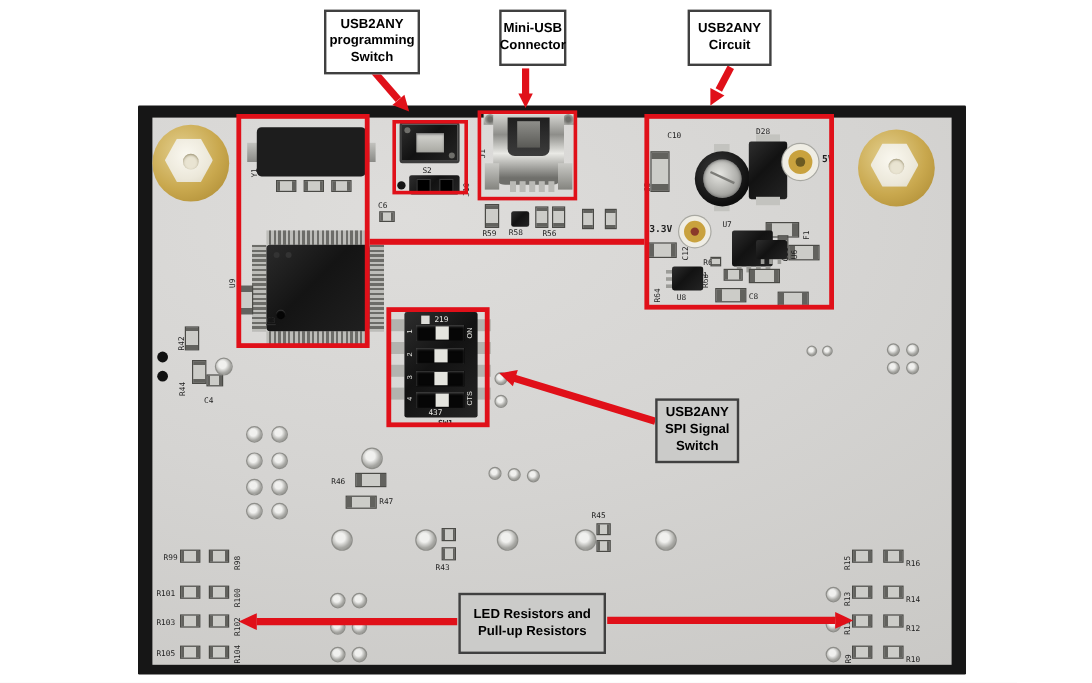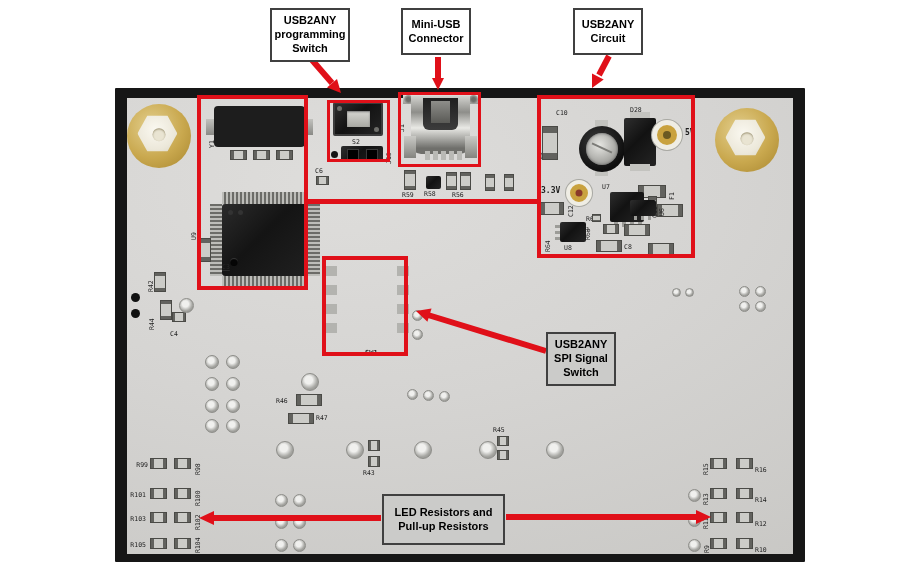--- a/index.html
+++ b/index.html
@@ -197,20 +197,43 @@
   <div class="res" style="left:648px;top:243px;width:26px;height:12px;"></div>
 
   <div class="abs" style="left:325px;top:266px;width:12px;height:10px;background:#b3b3af;"></div>
   <div class="abs" style="left:325px;top:285px;width:12px;height:10px;background:#b3b3af;"></div>
   <div class="abs" style="left:325px;top:304px;width:12px;height:10px;background:#b3b3af;"></div>
   <div class="abs" style="left:325px;top:323px;width:12px;height:10px;background:#b3b3af;"></div>
   <div class="abs" style="left:397px;top:266px;width:12px;height:10px;background:#b3b3af;"></div>
   <div class="abs" style="left:397px;top:285px;width:12px;height:10px;background:#b3b3af;"></div>
   <div class="abs" style="left:397px;top:304px;width:12px;height:10px;background:#b3b3af;"></div>
   <div class="abs" style="left:397px;top:323px;width:12px;height:10px;background:#b3b3af;"></div>
+  <div class="blackpart" style="left:337px;top:260px;width:61px;height:88px;border-radius:2px;">
+    <div class="abs" style="left:14px;top:3px;width:7px;height:7px;background:#dcdcd8;"></div>
+    <div class="abs whitetxt" style="left:25px;top:2px;font-family:'DejaVu Sans Mono',monospace;font-size:6.5px;">219</div>
+    <div class="abs whitetxt" style="left:52px;top:22px;font-size:6px;transform:rotate(-90deg);transform-origin:0 0;">ON</div>
+    <div class="abs whitetxt" style="left:52px;top:78px;font-size:6px;transform:rotate(-90deg);transform-origin:0 0;">CTS</div>
+    <div class="abs whitetxt" style="left:2px;top:18px;font-size:6px;transform:rotate(-90deg);transform-origin:0 0;">1</div>
+    <div class="abs whitetxt" style="left:2px;top:37px;font-size:6px;transform:rotate(-90deg);transform-origin:0 0;">2</div>
+    <div class="abs whitetxt" style="left:2px;top:56px;font-size:6px;transform:rotate(-90deg);transform-origin:0 0;">3</div>
+    <div class="abs whitetxt" style="left:2px;top:74px;font-size:6px;transform:rotate(-90deg);transform-origin:0 0;">4</div>
+    <div class="abs" style="left:10px;top:11px;width:40px;height:13px;background:#060606;box-shadow:inset 0 1px 2px #444;">
+        <div class="abs" style="left:16px;top:1px;width:11px;height:11px;background:#e4e4de;"></div>
+      </div>
+    <div class="abs" style="left:10px;top:30px;width:40px;height:13px;background:#060606;box-shadow:inset 0 1px 2px #444;">
+        <div class="abs" style="left:15px;top:1px;width:11px;height:11px;background:#e4e4de;"></div>
+      </div>
+    <div class="abs" style="left:10px;top:49px;width:40px;height:13px;background:#060606;box-shadow:inset 0 1px 2px #444;">
+        <div class="abs" style="left:15px;top:1px;width:11px;height:11px;background:#e4e4de;"></div>
+      </div>
+    <div class="abs" style="left:10px;top:67px;width:40px;height:13px;background:#060606;box-shadow:inset 0 1px 2px #444;">
+        <div class="abs" style="left:16px;top:1px;width:11px;height:11px;background:#e4e4de;"></div>
+      </div>
+    <div class="abs whitetxt" style="left:20px;top:80px;font-family:'DejaVu Sans Mono',monospace;font-size:6.5px;">437</div>
+  </div>
   <div class="sk" style="left:365px;top:349px;font-weight:bold;font-size:7px;">SW1</div>
 
   <div class="abs" style="left:131px;top:293px;width:9px;height:9px;border-radius:50%;background:#111;"></div>
   <div class="abs" style="left:131px;top:309px;width:9px;height:9px;border-radius:50%;background:#111;"></div>
   <div class="res v" style="left:154px;top:272px;width:12px;height:20px;"></div>
   <div class="sk rot" style="left:147px;top:292px;">R42</div>
   <div class="res v" style="left:160px;top:300px;width:12px;height:20px;"></div>
   <div class="sk rot" style="left:148px;top:330px;">R44</div>
   <div class="res" style="left:172px;top:312px;width:14px;height:10px;"></div>
   <div class="sk" style="left:170px;top:330px;">C4</div>
@@ -338,21 +361,21 @@
       <line x1="506" y1="517" x2="696" y2="517" stroke="#e01019" stroke-width="6"></line>
       <polygon points="711,517 696,510 696,524" fill="#e01019"></polygon>
     </g>
   </svg>
 
   <div class="callout" style="left:270px;top:8px;width:80px;height:54px;">
     <div>USB2ANY</div>
     <div>programming</div>
     <div>Switch</div>
   </div>
-  <div class="callout" style="left:401px;top:8px;width:70px;height:47px;">
+  <div class="callout" style="left:416px;top:8px;width:56px;height:47px;">
     <div>Mini-USB</div>
     <div>Connector</div>
   </div>
   <div class="callout" style="left:573px;top:8px;width:70px;height:47px;">
     <div>USB2ANY</div>
     <div>Circuit</div>
   </div>
   <div class="callout onboard" style="left:546px;top:332px;width:70px;height:54px;">
     <div>USB2ANY</div>
     <div>SPI Signal</div>

